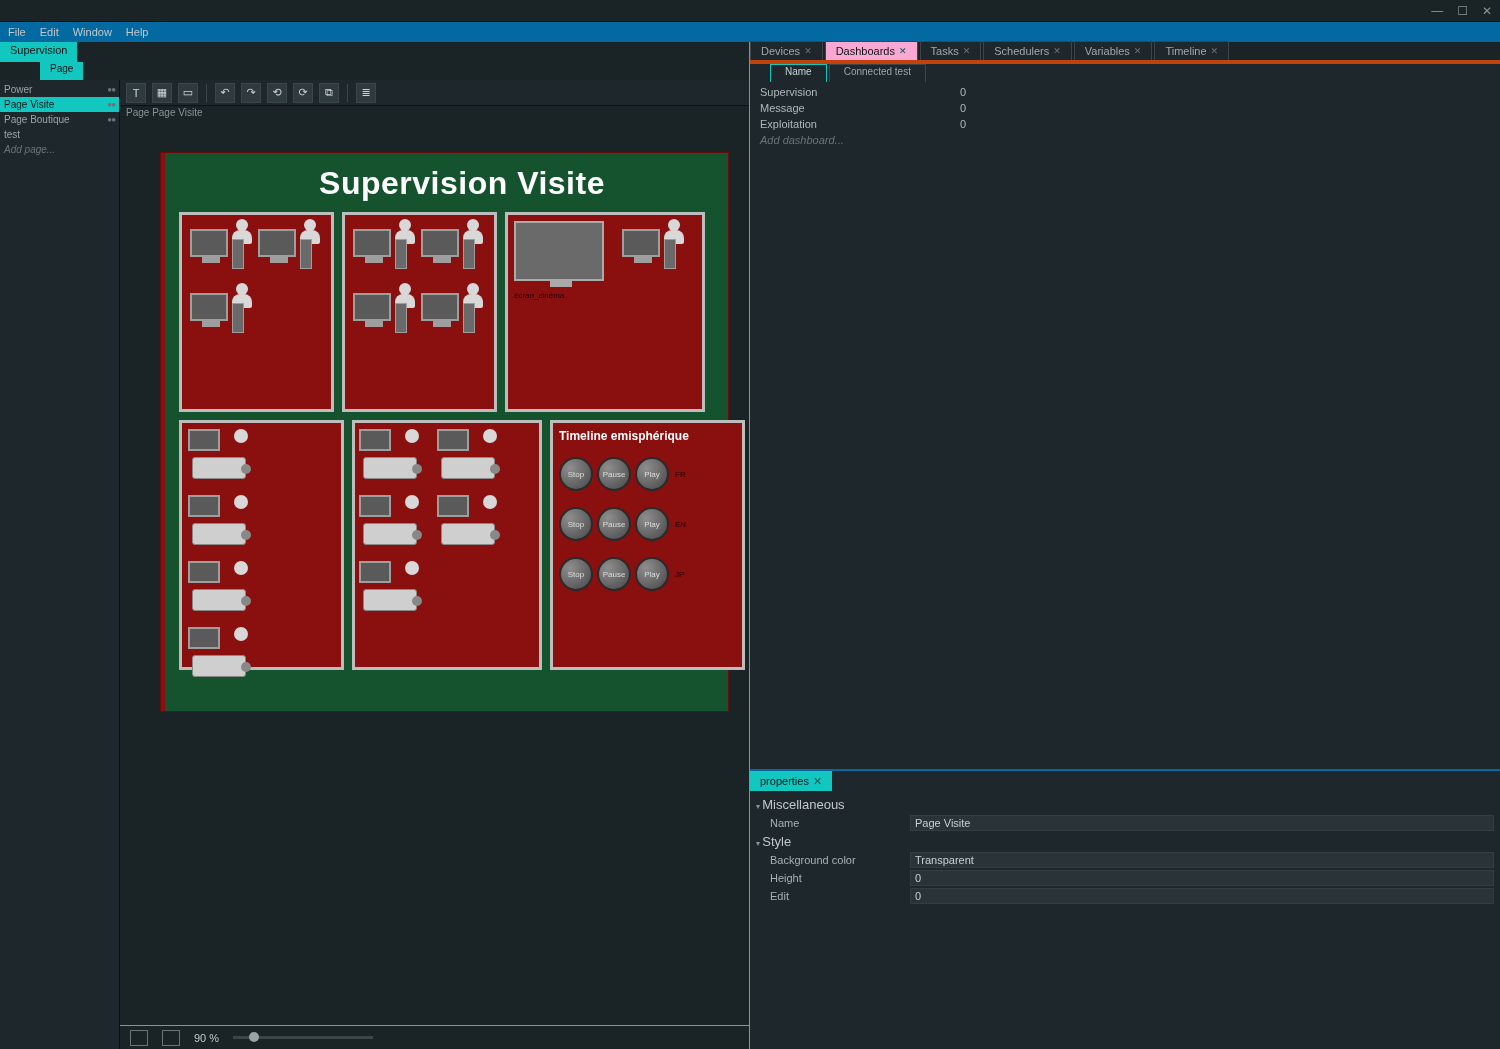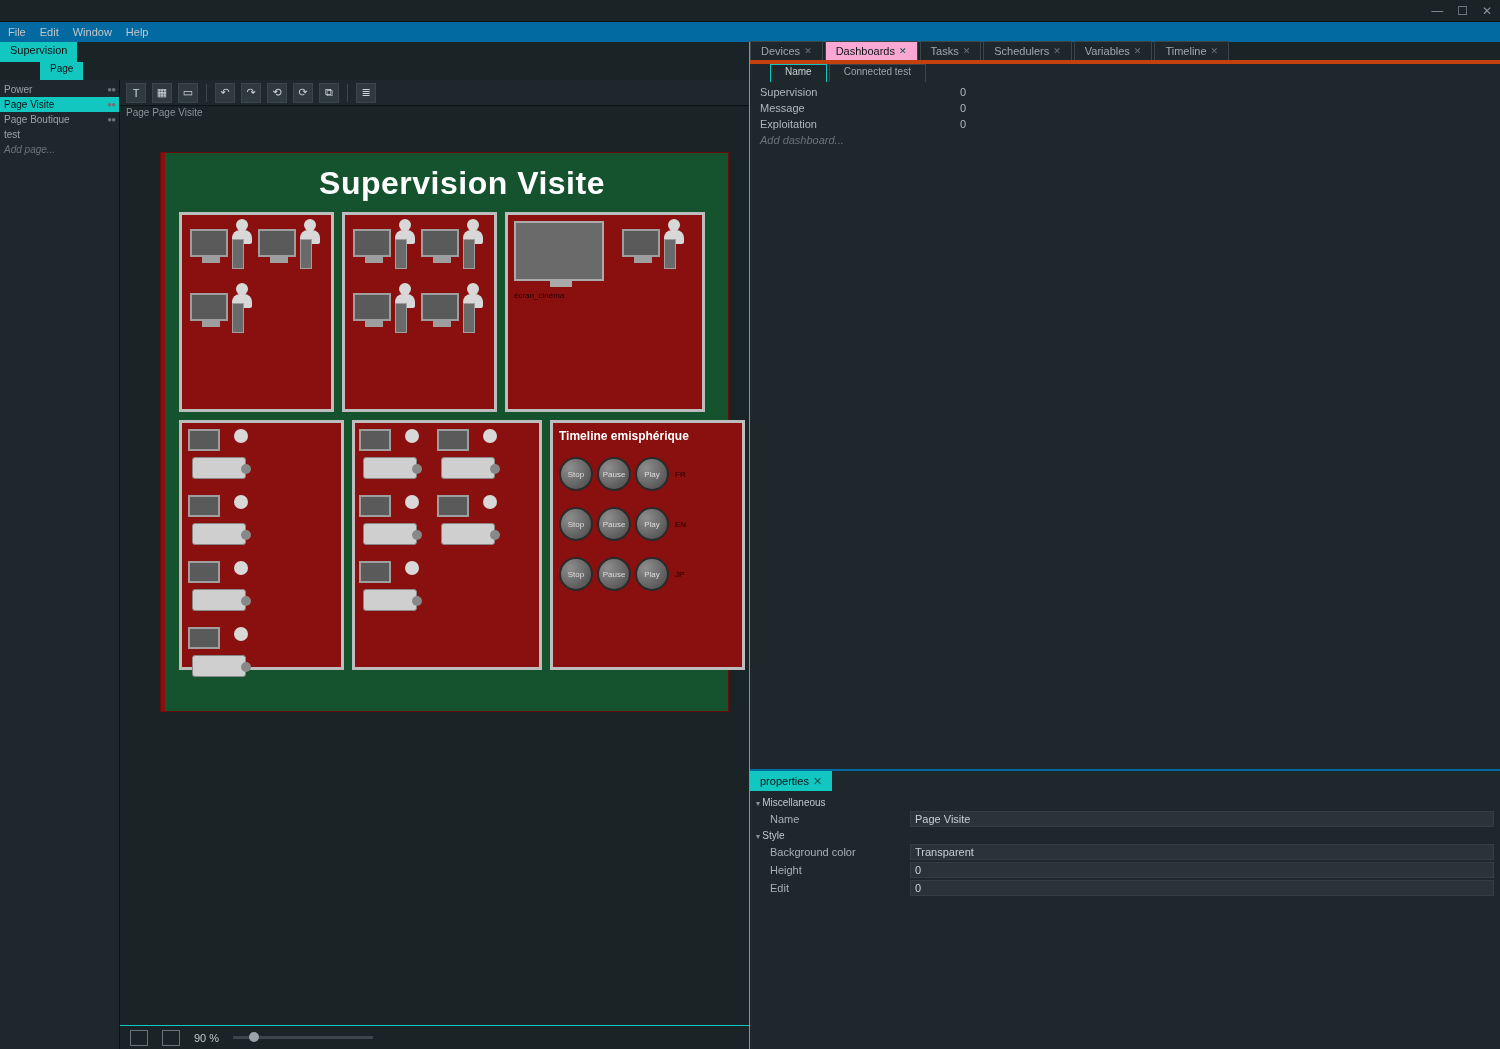--- a/index.html
+++ b/index.html
@@ -398,21 +398,21 @@
     display: flex;
     align-items: center;
     gap: 4px;
   }
   .props-body {
     flex: 1;
     padding: 4px 6px;
     overflow: auto;
   }
   .pgroup {
-    font-size: 10px;
+    font-size: 13px;
     color: #c0c8cc;
     padding: 2px 0;
     cursor: pointer;
   }
   .pgroup::before { content: "▾ "; font-size: 8px; color: #8a9499; }
   .prow {
     display: flex;
     align-items: center;
     font-size: 11px;
     color: #a8b0b4;

